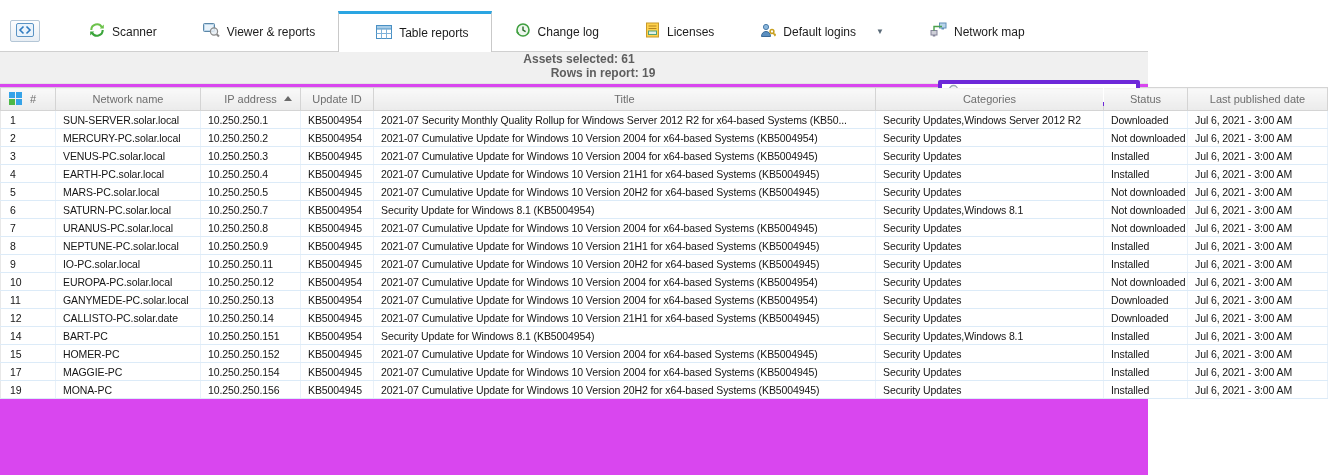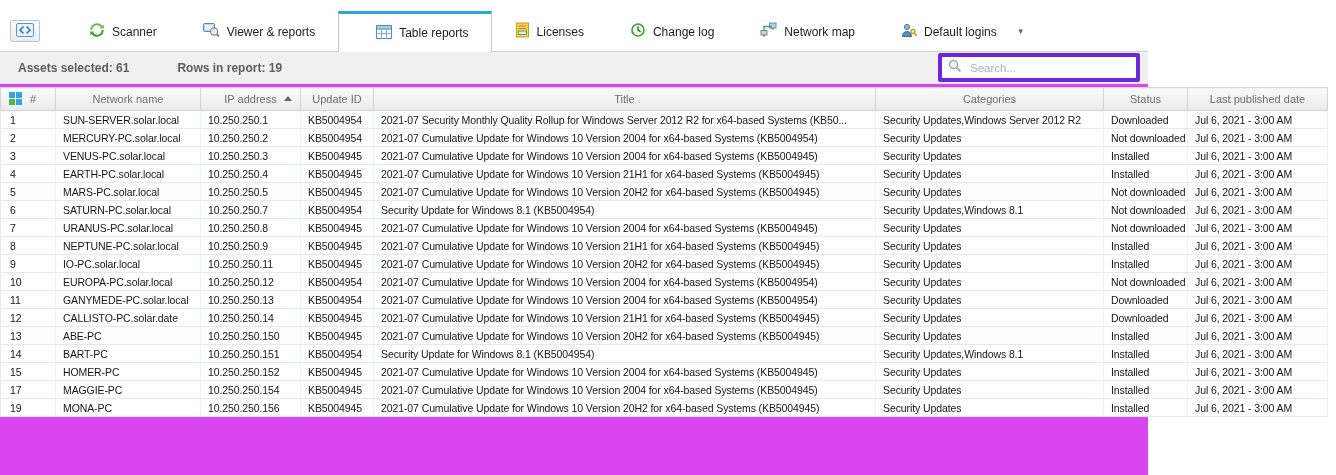--- a/index.html
+++ b/index.html
@@ -11,21 +11,21 @@
   .panel-btn{align-self:center;width:30px;height:22px;margin-right:26px;border:1px solid #b4c6d6;border-radius:2px;
     background:linear-gradient(#fdfdfd,#e8eef4);display:flex;align-items:center;justify-content:center;padding:0;cursor:pointer;}
   .tab{display:flex;align-items:center;gap:7px;padding:0 22px;font-size:12px;color:#1c1c1c;position:relative;
     border:1px solid transparent;border-bottom:none;cursor:pointer;white-space:nowrap;}
   .tab.active{border-color:#c9c9c9;border-top:3px solid #2aa5e2;background:#fff;margin-bottom:-1px;z-index:2;padding-left:37px;}
   .tab .caret{margin-left:13px;font-size:8px;color:#5a6a78;line-height:1;}
   .tab svg{flex:0 0 auto;}
 
   
   .toolbar{height:32px;background:#f0f0f0;border-bottom:1px solid #e3e3e3;display:flex;align-items:center;
-    padding:0 8px 0 18px;box-sizing:border-box;}
+    padding:0 8px 0 18px;box-sizing:border-box;flex-direction:column;}
   .stat{font-weight:bold;font-size:12px;color:#5e5e5e;}
   .stat + .stat{margin-left:48px;}
   .searchbox{margin-left:auto;width:182px;height:21px;border:4px solid #6d28d9;border-radius:2px;background:#fff;
     display:flex;align-items:center;padding:0 6px;gap:6px;box-sizing:content-box;}
   .searchbox input{border:none;outline:none;width:100%;font-size:11.5px;color:#333;background:transparent;
     font-family:"Liberation Sans",sans-serif;}
   .searchbox input::placeholder{color:#a3b3c2;}
 
   
   .gridwrap{margin-top:3px;}
@@ -91,65 +91,65 @@
             <line x1="10.5" y1="4" x2="10.5" y2="13.5" stroke="#7fb2d9"></line>
             <line x1="0.5" y1="8.5" x2="15.5" y2="8.5" stroke="#7fb2d9"></line>
           </svg>
       </span>
       <span>Table reports</span>
     </div>
 
 
     <div class="tab">
       <span>
+        <svg width="16" height="16" viewBox="0 0 16 16">
+            <circle cx="8" cy="8" r="6" fill="#eef7ee" stroke="#3f9f3f" stroke-width="1.6"></circle>
+            <path d="M8 4.4V8l2.6 1.6" fill="none" stroke="#2a6b2a" stroke-width="1.4"></path>
+            <path d="M1 9.5l1.4 2.2L4 10.2" fill="#3f9f3f"></path>
+          </svg>
+      </span>
+      <span>Change log</span>
+    </div>
+
+    <div class="tab">
+      <span>
         <svg width="15" height="16" viewBox="0 0 15 16">
             <rect x="1.5" y="1" width="12" height="14" fill="#ffd24d" stroke="#c89a2a"></rect>
             <line x1="3.5" y1="4" x2="11.5" y2="4" stroke="#b5841f"></line>
             <line x1="3.5" y1="6.5" x2="11.5" y2="6.5" stroke="#b5841f"></line>
             <rect x="3.5" y="9" width="8" height="3.5" fill="#dff0e8" stroke="#52a07a"></rect>
           </svg>
       </span>
       <span>Licenses</span>
     </div>
 
     <div class="tab">
       <span>
-        <svg width="16" height="16" viewBox="0 0 16 16">
-            <circle cx="8" cy="8" r="6" fill="#eef7ee" stroke="#3f9f3f" stroke-width="1.6"></circle>
-            <path d="M8 4.4V8l2.6 1.6" fill="none" stroke="#2a6b2a" stroke-width="1.4"></path>
-            <path d="M1 9.5l1.4 2.2L4 10.2" fill="#3f9f3f"></path>
-          </svg>
-      </span>
-      <span>Change log</span>
+        <svg width="16" height="15" viewBox="0 0 16 15">
+            <circle cx="6" cy="4" r="2.6" fill="#8cb8dd" stroke="#4a7ba8"></circle>
+            <path d="M1.5 13.5c0-3.2 2-5 4.5-5s4.5 1.8 4.5 5z" fill="#5b8fc0" stroke="#3a6a98"></path>
+            <circle cx="12" cy="8.5" r="1.9" fill="none" stroke="#c8a020" stroke-width="1.5"></circle>
+            <path d="M13.3 10L15.4 13M14.6 11.8l1.1-0.8" fill="none" stroke="#c8a020" stroke-width="1.5"></path>
+          </svg>
+      </span>
+      <span>Default logins</span>
+      <span class="caret">▼</span>
     </div>
 
     <div class="tab">
       <span>
         <svg width="17" height="16" viewBox="0 0 17 16">
             <rect x="9.5" y="1" width="6.5" height="5" fill="#b8d4ea" stroke="#6090b8"></rect>
             <rect x="11.5" y="6" width="2.5" height="1.5" fill="#6090b8"></rect>
             <rect x="1" y="8.5" width="6" height="4.5" fill="#cfcfd8" stroke="#84849a"></rect>
             <rect x="2.8" y="13" width="2.5" height="1.5" fill="#84849a"></rect>
             <path d="M4 8.5V4.5h8" fill="none" stroke="#4aa04a" stroke-width="1.4"></path>
           </svg>
       </span>
       <span>Network map</span>
-    </div>
-
-    <div class="tab">
-      <span>
-        <svg width="16" height="15" viewBox="0 0 16 15">
-            <circle cx="6" cy="4" r="2.6" fill="#8cb8dd" stroke="#4a7ba8"></circle>
-            <path d="M1.5 13.5c0-3.2 2-5 4.5-5s4.5 1.8 4.5 5z" fill="#5b8fc0" stroke="#3a6a98"></path>
-            <circle cx="12" cy="8.5" r="1.9" fill="none" stroke="#c8a020" stroke-width="1.5"></circle>
-            <path d="M13.3 10L15.4 13M14.6 11.8l1.1-0.8" fill="none" stroke="#c8a020" stroke-width="1.5"></path>
-          </svg>
-      </span>
-      <span>Default logins</span>
-      <span class="caret">▼</span>
     </div>
   </div>
 
   <div class="toolbar">
     <span class="stat">Assets selected: 61</span>
     <span class="stat">Rows in report: 19</span>
     <div class="searchbox">
       <span>
         <svg width="14" height="14" viewBox="0 0 14 14">
             <circle cx="5.5" cy="5.5" r="4" fill="#f3f6f9" stroke="#9aa7b2" stroke-width="1.4"></circle>
@@ -311,30 +311,20 @@
     <td>12</td>
     <td>CALLISTO-PC.solar.date</td>
     <td>10.250.250.14</td>
     <td>KB5004945</td>
     <td>2021-07 Cumulative Update for Windows 10 Version 21H1 for x64-based Systems (KB5004945)</td>
     <td>Security Updates</td>
     <td>Downloaded</td>
     <td>Jul 6, 2021 - 3:00 AM</td>
   </tr>
           <tr>
-    <td>13</td>
-    <td>ABE-PC</td>
-    <td>10.250.250.150</td>
-    <td>KB5004945</td>
-    <td>2021-07 Cumulative Update for Windows 10 Version 20H2 for x64-based Systems (KB5004945)</td>
-    <td>Security Updates</td>
-    <td>Installed</td>
-    <td>Jul 6, 2021 - 3:00 AM</td>
-  </tr>
-          <tr>
     <td>14</td>
     <td>BART-PC</td>
     <td>10.250.250.151</td>
     <td>KB5004954</td>
     <td>Security Update for Windows 8.1 (KB5004954)</td>
     <td>Security Updates,Windows 8.1</td>
     <td>Installed</td>
     <td>Jul 6, 2021 - 3:00 AM</td>
   </tr>
           <tr>

